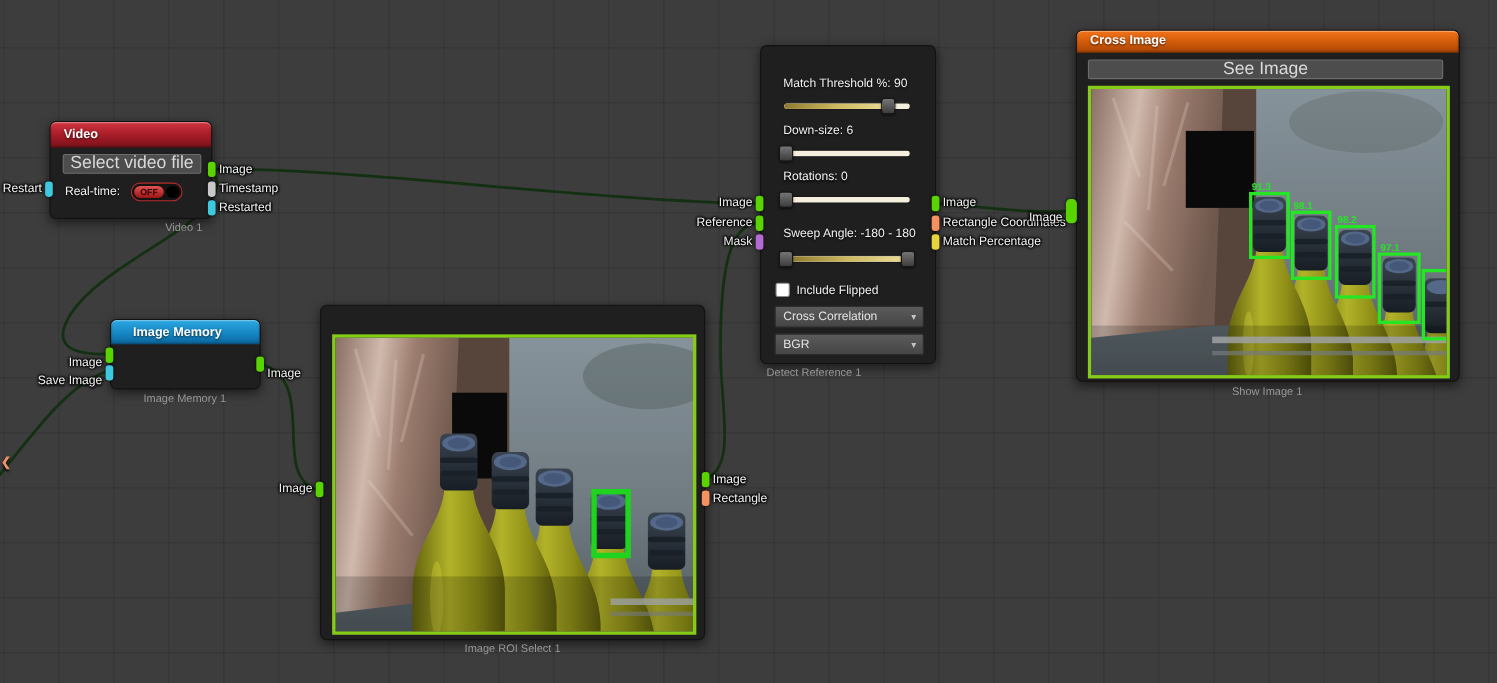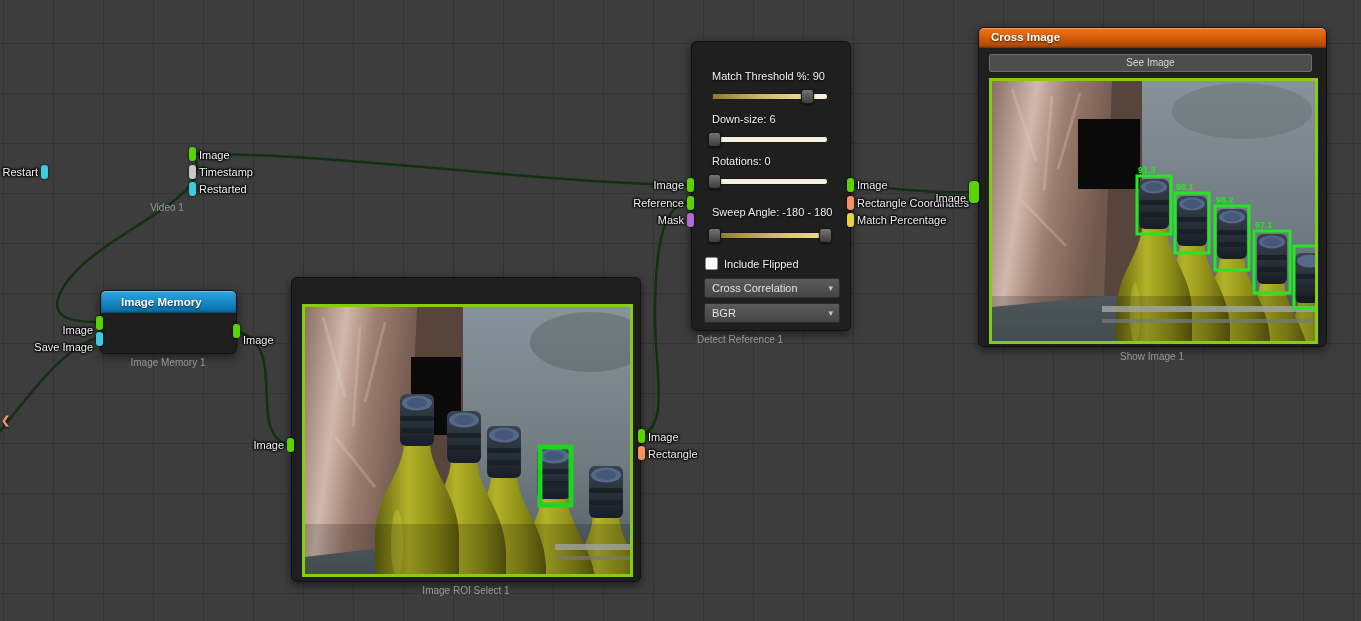--- a/index.html
+++ b/index.html
@@ -31,21 +31,21 @@
   .port{position:absolute;width:7px;height:14px;border-radius:3px;z-index:4;
         box-shadow:0 0 3px rgba(0,0,0,.8);}
   .port-big{width:10px;height:22px;border-radius:4px;}
   .p-image{background:#5ad400;} .p-cyan{background:#3fc9df;} .p-gray{background:#c9c9c9;}
   .p-mask{background:#b36bd4;} .p-rect{background:#f49160;} .p-pct{background:#e8d33c;}
   .plabel{position:absolute;font-size:11px;color:#f2f2f2;white-space:nowrap;z-index:4;
         text-shadow:1px 1px 2px #000,-1px 1px 2px #000,1px -1px 2px #000,-1px -1px 2px #000;
         transform:translateY(-50%);line-height:13px;}
   .plabel-r{transform:translate(-100%,-50%);}
   .btn{position:absolute;background:#4d4d4d;border:1px solid #6d6d6d;border-radius:2px;
-        color:#d9d9d9;font-size:10px;text-align:center;box-sizing:border-box;cursor:default;}
+        color:#d9d9d9;font-size:16px;text-align:center;box-sizing:border-box;cursor:default;}
   .toggle{position:absolute;width:47px;height:17px;border-radius:9px;background:#131313;
         border:1px solid #b62a2a;box-sizing:border-box;}
   .toggle-pill{position:absolute;left:2px;top:2px;width:27px;height:11px;border-radius:6px;
         background:linear-gradient(180deg,#e25353,#9c1515);color:#2d0202;font-size:8px;
         font-weight:bold;text-align:center;line-height:11px;}
   .toggle-knob{position:absolute;right:2px;top:2px;width:12px;height:11px;border-radius:6px;
         background:#000;}
   .ctl-label{position:absolute;font-size:11px;color:#f0f0f0;white-space:nowrap;
         text-shadow:0 1px 2px #000;}
   .slider{position:absolute;height:15px;}
@@ -75,20 +75,31 @@
     <path class="edge" d="M 193 154 C 320 152, 540 183, 687 185"></path>
     <path class="edge" d="M 193 154 C 222 198, 98 232, 64 286 C 44 318, 72 322, 96 322"></path>
     <path class="edge" d="M -12 446 C 28 398, 58 352, 96 338"></path>
     <path class="edge" d="M 237 331 C 290 346, 246 430, 287 445"></path>
     <path class="edge" d="M 641 436 C 670 424, 655 372, 655 318 C 655 258, 660 206, 687 203"></path>
     <path class="edge" d="M 851 185 C 896 188, 932 194, 969 192"></path>
   </svg>
 
   <div class="offmark" style="left:1px;top:414px;">❮</div>
 
+  <div class="node" style="left:45px;top:110px;width:148px;height:89px;">
+    <div class="node-header hdr-video" style="height:23px;">
+      <span>Video</span>
+    </div>
+    <div class="btn" style="left:11px;top:29px;width:126px;height:18px;line-height:16px;">Select video file</div>
+    <div class="ctl-label" style="left:13px;top:57px;">Real-time:</div>
+    <div class="toggle" style="left:73px;top:55px;">
+      <div class="toggle-pill">OFF</div>
+      <div class="toggle-knob"></div>
+    </div>
+  </div>
   <div class="caption" style="left:119px;top:202px;margin-left:48px;">Video 1</div>
   <div class="port p-cyan" style="left:41px;top:165px;"></div>
   <div class="plabel plabel-r" style="left:38px;top:172px;">Restart</div>
   <div class="port p-image" style="left:189px;top:147px;"></div>
   <div class="plabel" style="left:199px;top:155px;">Image</div>
   <div class="port p-gray" style="left:189px;top:165px;"></div>
   <div class="plabel" style="left:199px;top:172px;">Timestamp</div>
   <div class="port p-cyan" style="left:189px;top:182px;"></div>
   <div class="plabel" style="left:199px;top:189px;">Restarted</div>
 

